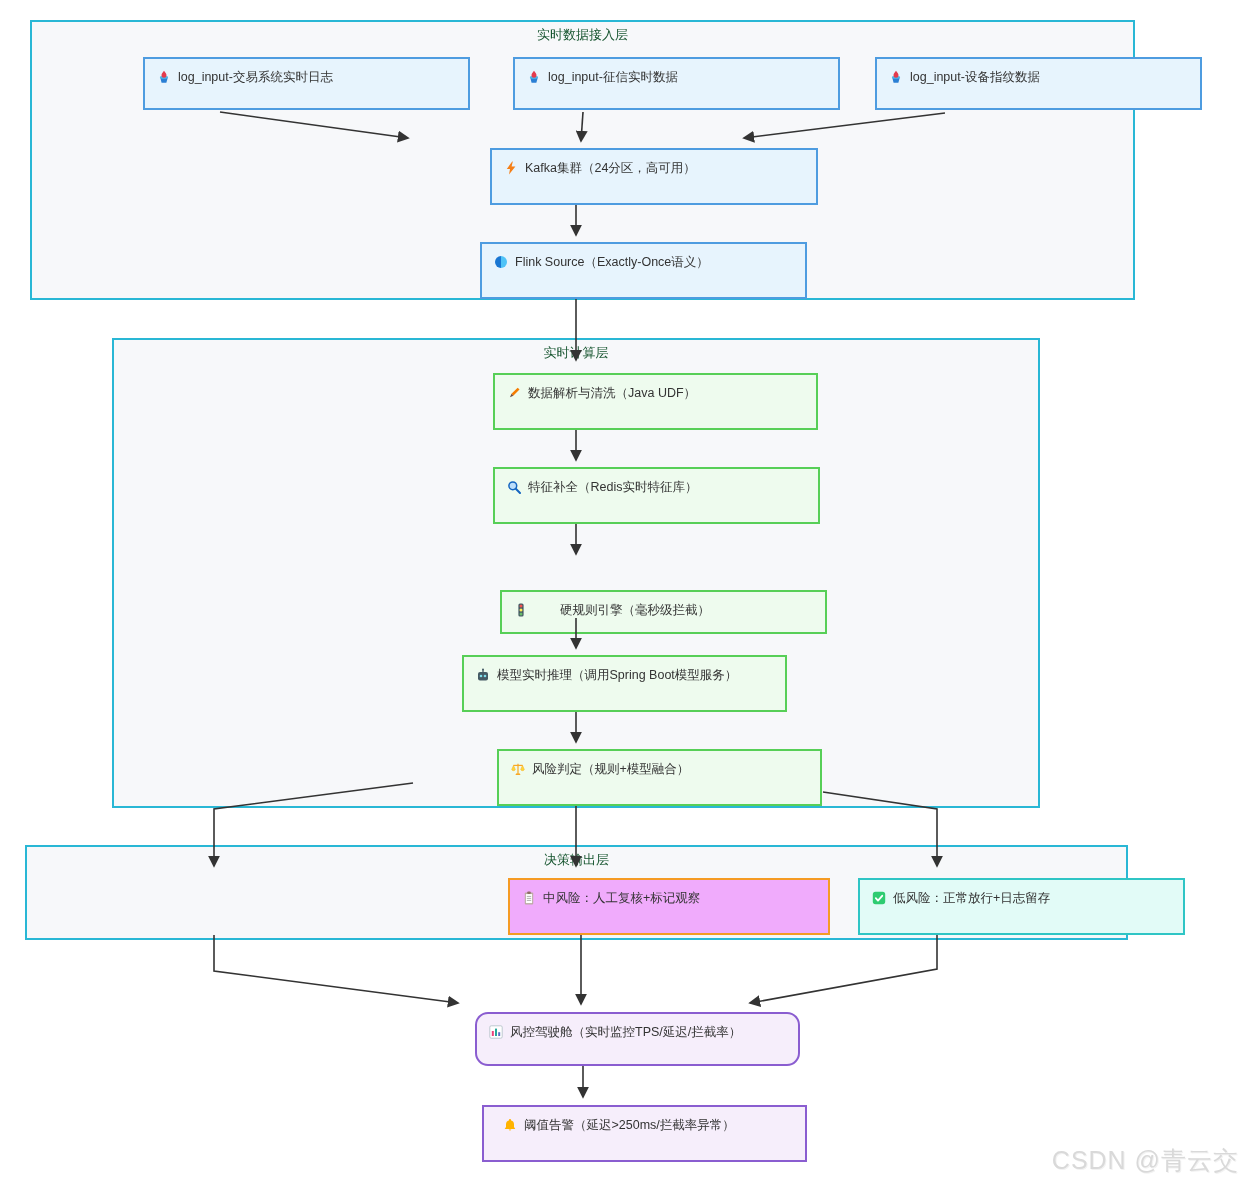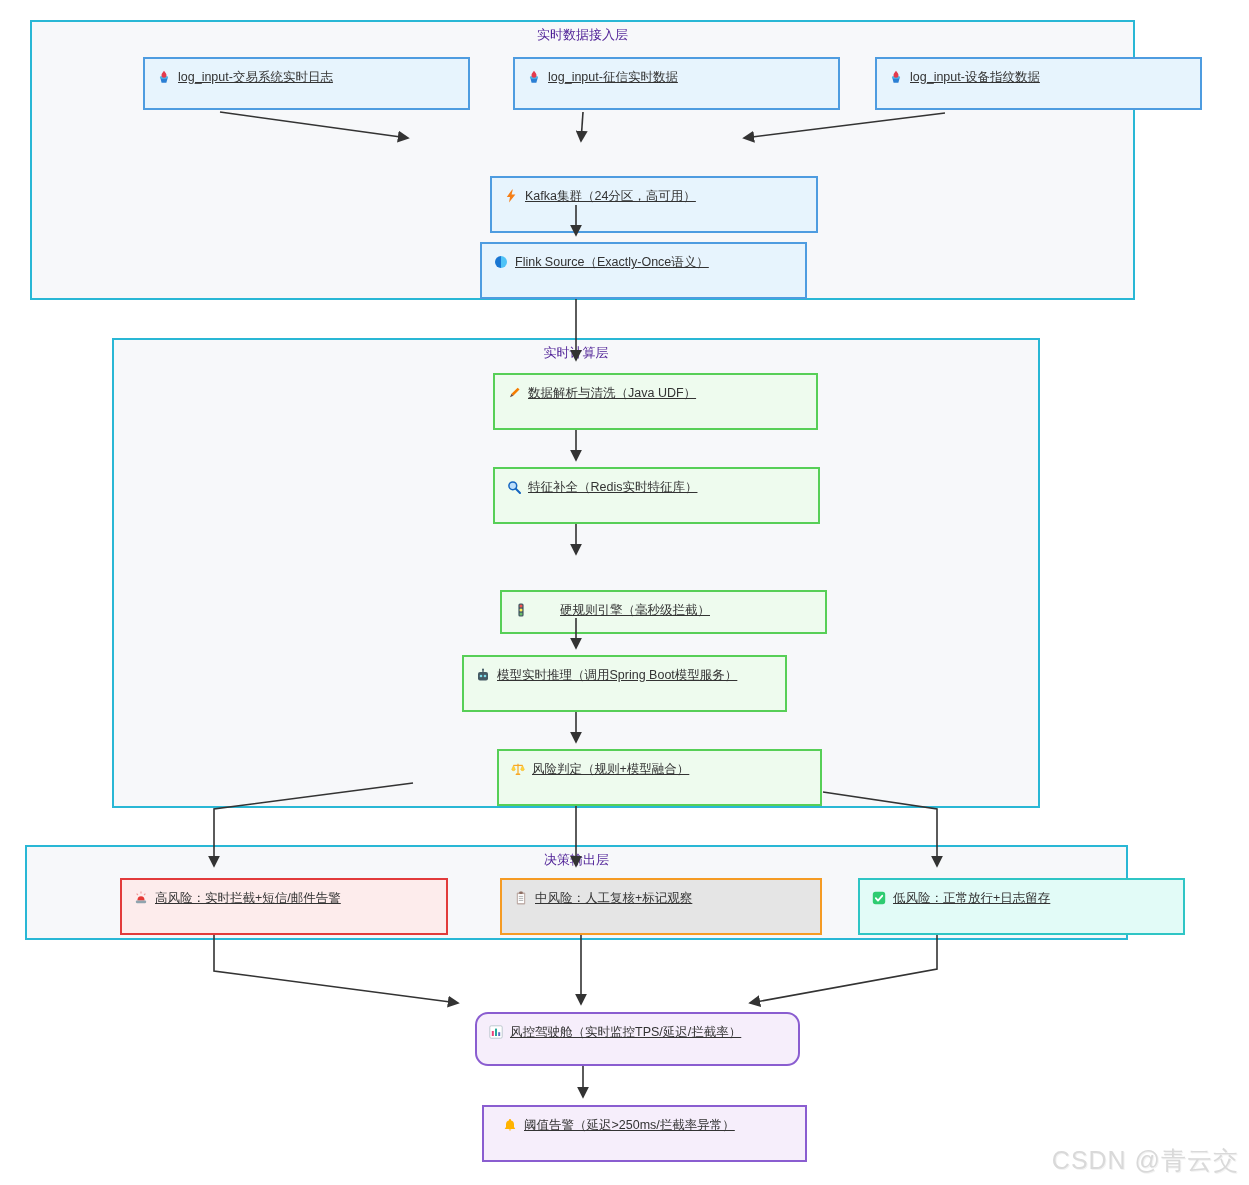--- a/index.html
+++ b/index.html
@@ -5,33 +5,33 @@
   html,body{margin:0;padding:0;background:#ffffff;}
   .canvas{
     position:relative;width:1249px;height:1185px;background:#ffffff;
     font-family:"Liberation Sans","DejaVu Sans",sans-serif;color:#333;overflow:hidden;
   }
   .layer{
     position:absolute;border:2px solid #29b7d5;background:#f7f8fa;box-sizing:border-box;z-index:1;
   }
   .layer-title{
     position:absolute;top:4px;left:0;width:100%;text-align:center;
-    font-size:13px;color:#4c1d95;z-index:2;
+    font-size:13px;color:#14532d;z-index:2;
   }
   .node{
     position:absolute;box-sizing:border-box;display:flex;align-items:flex-start;
     gap:7px;padding:11px 12px;font-size:12.5px;line-height:15px;z-index:4;
-    border:2px solid transparent;background:#fff;text-decoration:underline;
+    border:2px solid transparent;background:#fff;
   }
   .node .ic{flex:0 0 auto;width:14px;height:14px;display:inline-block;}
   .node .ic svg{display:block;width:14px;height:14px;}
   .n-blue  {background:#e7f4fd;border-color:#4e9ce0;}
   .n-green {background:#eefbee;border-color:#57cf57;}
   .n-red   {background:#fdecec;border-color:#e23b3b;}
-  .n-orange{background:#e5e5e5;border-color:#f59b23;}
+  .n-orange{background:#f0abfc;border-color:#f59b23;margin-left:8px;}
   .n-teal  {background:#e2fbf7;border-color:#2fc5c5;}
   .n-purple{background:#f6eefb;border-color:#8a5dd0;}
   .edges{position:absolute;left:0;top:0;z-index:5;pointer-events:none;}
   .watermark{
     position:absolute;right:10px;bottom:8px;font-size:25px;color:#d9d9d9;z-index:6;
     text-shadow:1px 1px 0 #f2f2f2;letter-spacing:1px;
   }
 </style>
 </head>
 <body>
@@ -71,21 +71,21 @@
   <div class="node n-blue" style="left:513px;top:57px;width:327px;height:53px;">
     <span class="ic">
         <svg viewBox="0 0 14 14">
           <path d="M3.2 7.2 h7.6 l-1.4 5.6 h-4.8 z" fill="#2b7fd4"></path>
           <ellipse cx="7" cy="7.2" rx="4.1" ry="1.5" fill="#4db6e8"></ellipse>
           <path d="M7 0.8 C8.7 2.9 9.5 4.1 9.5 5.2 A2.5 2.5 0 1 1 4.5 5.2 C4.5 4.1 5.3 2.9 7 0.8 z" fill="#e23b4e"></path>
         </svg>
       </span>
     <span>log_input-征信实时数据</span>
   </div>
-  <div class="node n-blue" style="left:490px;top:148px;width:328px;height:57px;margin-top:28px;">
+  <div class="node n-blue" style="left:490px;top:148px;width:328px;height:57px;">
     <span class="ic">
         <svg viewBox="0 0 14 14">
           <path d="M8.2 0.5 L2.8 8 H6 L5 13.5 L11.4 5.4 H7.6 L8.8 0.5 z" fill="#f57f17"></path>
         </svg>
       </span>
     <span>Kafka集群（24分区，高可用）</span>
   </div>
   <div class="node n-blue" style="left:480px;top:242px;width:327px;height:57px;">
     <span class="ic">
         <svg viewBox="0 0 14 14">
@@ -145,32 +145,20 @@
           <line x1="2.4" y1="3.4" x2="11.6" y2="3.4" stroke="#f9a825" stroke-width="1.2"></line>
           <line x1="7" y1="1.8" x2="7" y2="11.6" stroke="#f9a825" stroke-width="1.2"></line>
           <path d="M0.7 7.4 a1.9 1.9 0 0 0 3.6 0 l-1.8 -4 z" fill="#fdd835" stroke="#f9a825" stroke-width="0.5"></path>
           <path d="M9.7 7.4 a1.9 1.9 0 0 0 3.6 0 l-1.8 -4 z" fill="#fdd835" stroke="#f9a825" stroke-width="0.5"></path>
           <path d="M4.4 13 h5.2 l-1.1 -1.8 h-3 z" fill="#f9a825"></path>
         </svg>
       </span>
     <span>风险判定（规则+模型融合）</span>
   </div>
 
-  <div class="node n-red" style="left:120px;top:878px;width:328px;height:57px;">
-    <span class="ic">
-        <svg viewBox="0 0 14 14">
-          <line x1="7" y1="0.6" x2="7" y2="2.4" stroke="#ef9a9a" stroke-width="1.1"></line>
-          <line x1="2.6" y1="2.6" x2="4" y2="4" stroke="#ef9a9a" stroke-width="1.1"></line>
-          <line x1="11.4" y1="2.6" x2="10" y2="4" stroke="#ef9a9a" stroke-width="1.1"></line>
-          <path d="M3.4 9.6 a3.6 4.4 0 0 1 7.2 0 z" fill="#e53935"></path>
-          <rect x="1.8" y="9.6" width="10.4" height="2.6" rx="1.1" fill="#90a4ae"></rect>
-        </svg>
-      </span>
-    <span>高风险：实时拦截+短信/邮件告警</span>
-  </div>
   <div class="node n-orange" style="left:500px;top:878px;width:322px;height:57px;">
     <span class="ic">
         <svg viewBox="0 0 14 14">
           <rect x="2.8" y="1.6" width="8.4" height="11.8" rx="1" fill="#bcaaa4"></rect>
           <rect x="3.9" y="3.1" width="6.2" height="9" fill="#ffffff"></rect>
           <rect x="5.3" y="0.4" width="3.4" height="2.6" rx="0.8" fill="#8d6e63"></rect>
           <line x1="4.8" y1="5.4" x2="9.2" y2="5.4" stroke="#9e9e9e" stroke-width="0.8"></line>
           <line x1="4.8" y1="7.4" x2="9.2" y2="7.4" stroke="#9e9e9e" stroke-width="0.8"></line>
           <line x1="4.8" y1="9.4" x2="9.2" y2="9.4" stroke="#9e9e9e" stroke-width="0.8"></line>
         </svg>

